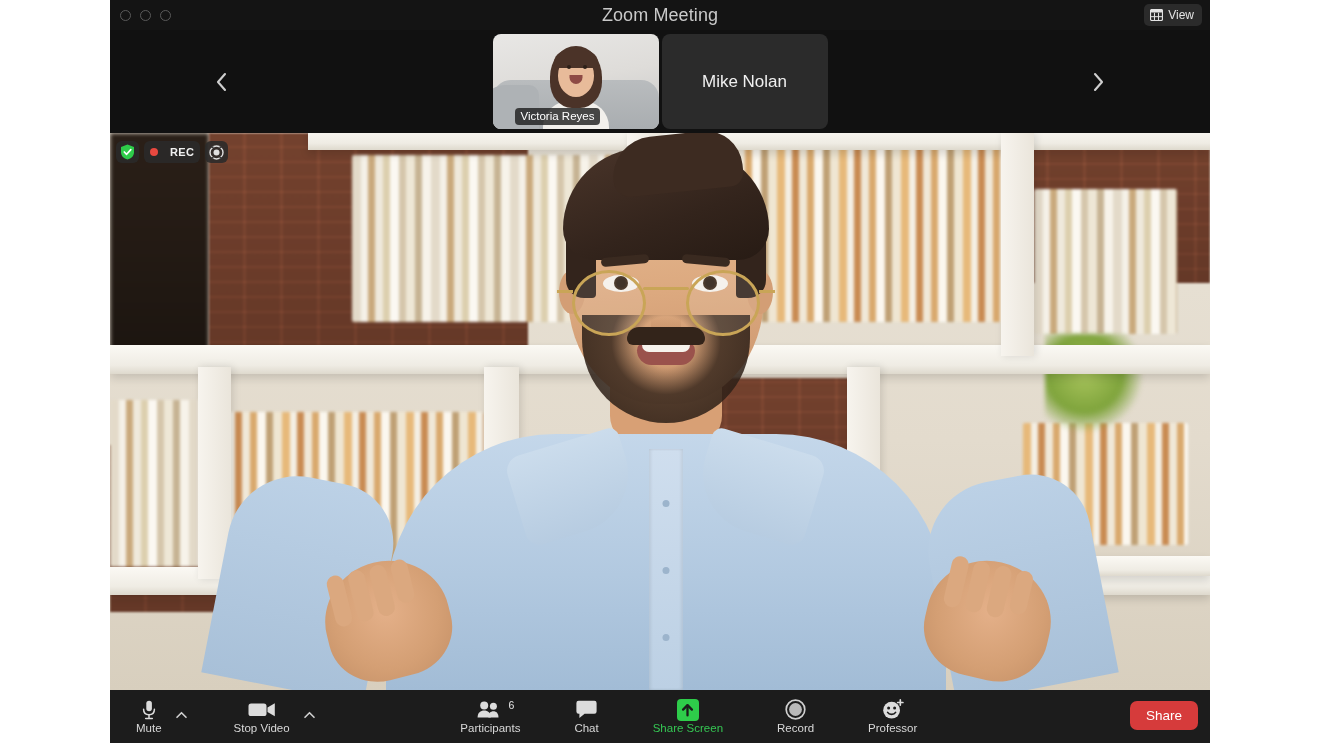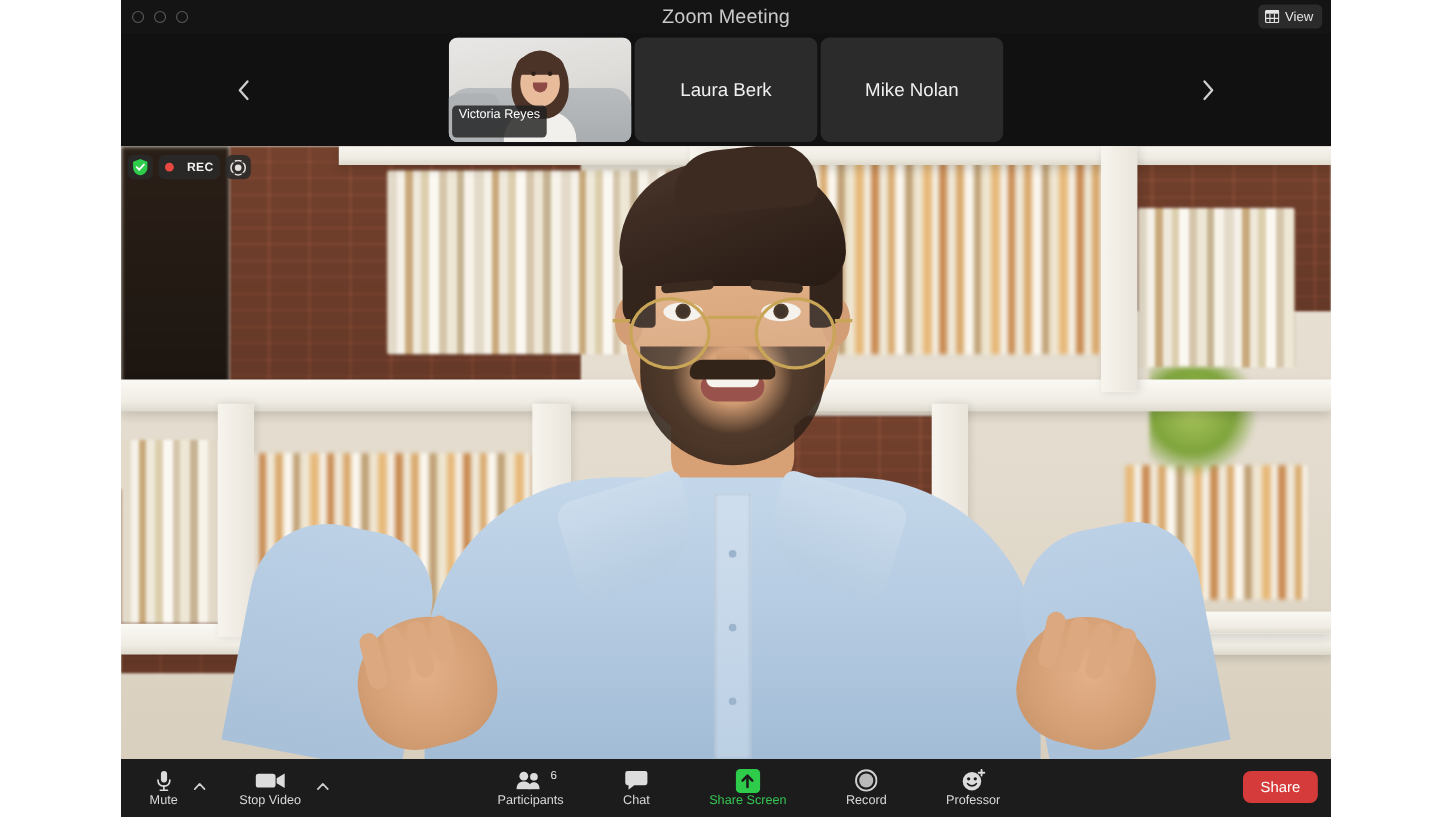--- a/index.html
+++ b/index.html
@@ -129,26 +129,26 @@
     justify-content: center;
     background: #2b2b2b;
   }
   .thumb.placeholder .ph-name {
     color: #f0f0f0;
     font-size: 17px;
     white-space: nowrap;
   }
   .thumb-name {
     position: absolute;
-    left: 3px;
+    left: 22px;
     bottom: 4px;
     background: rgba(32,32,32,0.82);
     color: #ffffff;
     font-size: 11.5px;
-    padding: 2px 6px 15px 6px;
+    padding: 2px 6px 3px 6px;
     border-radius: 4px;
     max-width: 150px;
     white-space: nowrap;
     overflow: hidden;
   }
 
   
   .thumb-art { position: absolute; inset: 0; }
 
   
@@ -625,21 +625,21 @@
     border-radius: 7px;
     color: #ffffff;
     font-size: 13.5px;
     display: flex;
     align-items: center;
     justify-content: center;
     cursor: pointer;
     border: none;
     font-family: "Liberation Sans", sans-serif;
   }
-  .tb-group-left { display: flex; align-items: flex-start; margin-left: 22px; gap: 24px; }
+  .tb-group-left { display: flex; align-items: flex-start; margin-left: 22px; gap: 40px; }
   .tb-group-center { display: flex; align-items: center; gap: 46px; margin-left: auto; margin-right: auto; }
   .tb-spacer { flex: 0 0 150px; }
 </style>
 </head>
 <body>
 
 <div id="stage">
 
   <div class="zoom-window">
 
@@ -681,23 +681,20 @@
           <div class="face"></div>
           <div class="bangs"></div>
           <div class="eye l"></div>
           <div class="eye r"></div>
           <div class="mouth"></div>
         </div>
         <div class="thumb-name">Victoria Reyes</div>
       </div>
 
 
-      <div class="thumb placeholder">
-        <span class="ph-name">Laura Berk</span>
-      </div>
 
 
       <div class="thumb placeholder">
         <span class="ph-name">Mike Nolan</span>
       </div>
 
       <div class="strip-nav right">
         <svg viewBox="0 0 14 22">
           <polyline points="4,3 11,11 4,19" fill="none" stroke="#cfcfcf" stroke-width="2.1" stroke-linecap="round" stroke-linejoin="round"></polyline>
         </svg>

